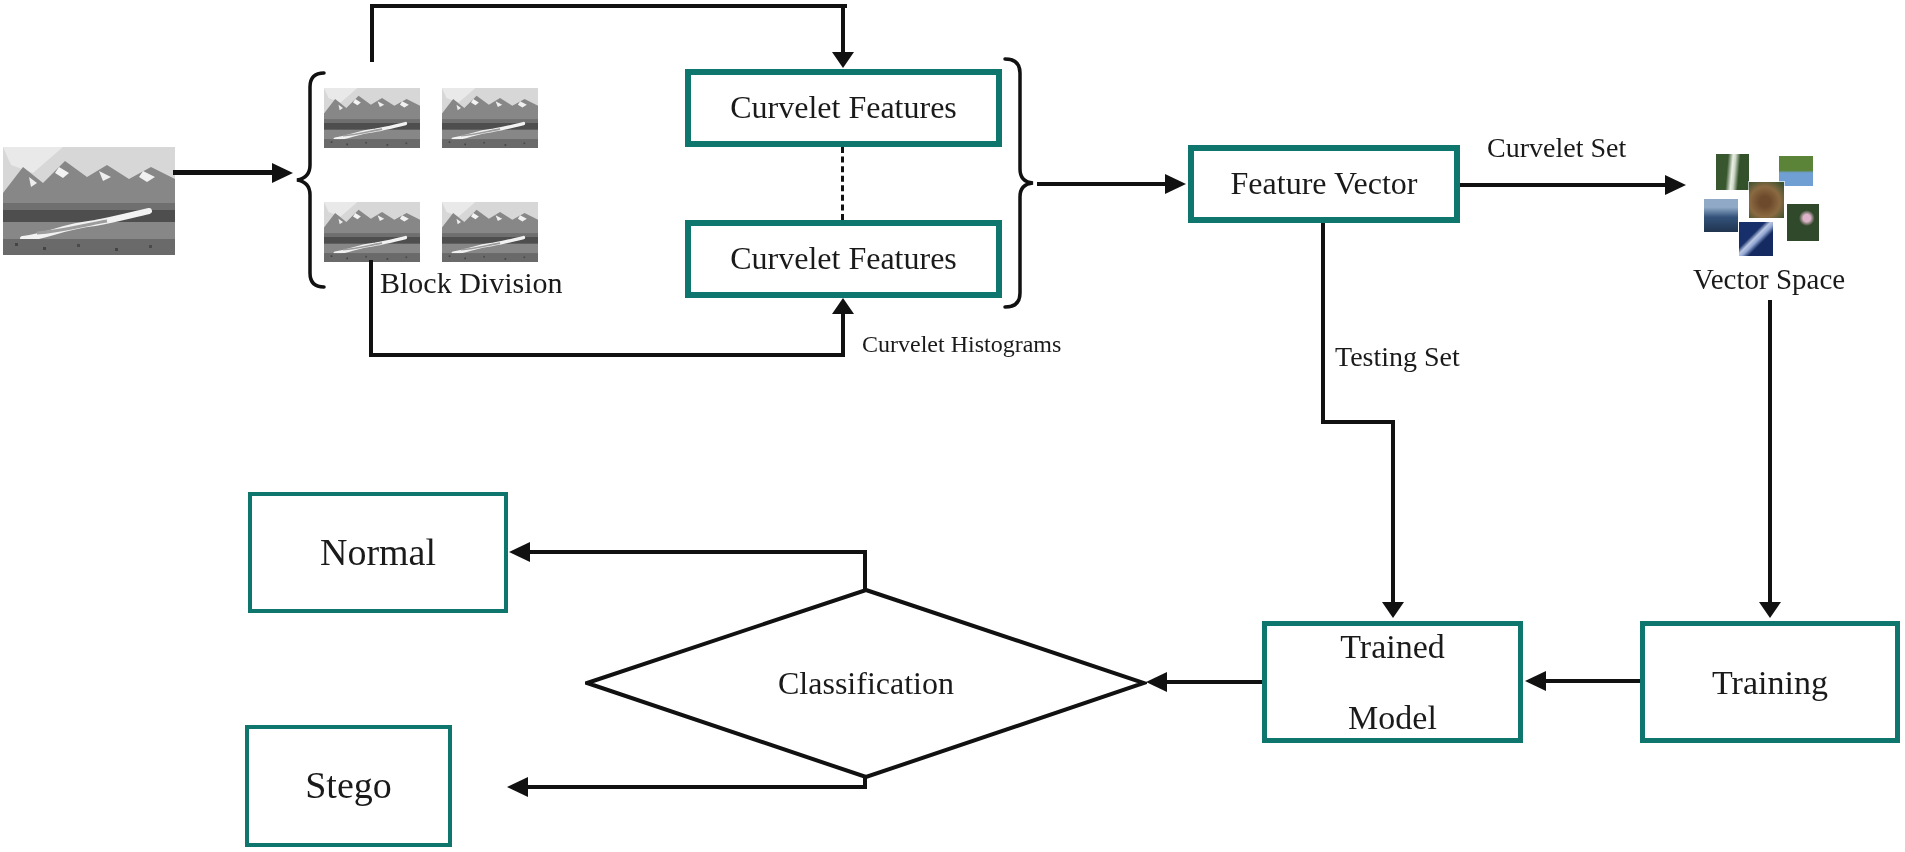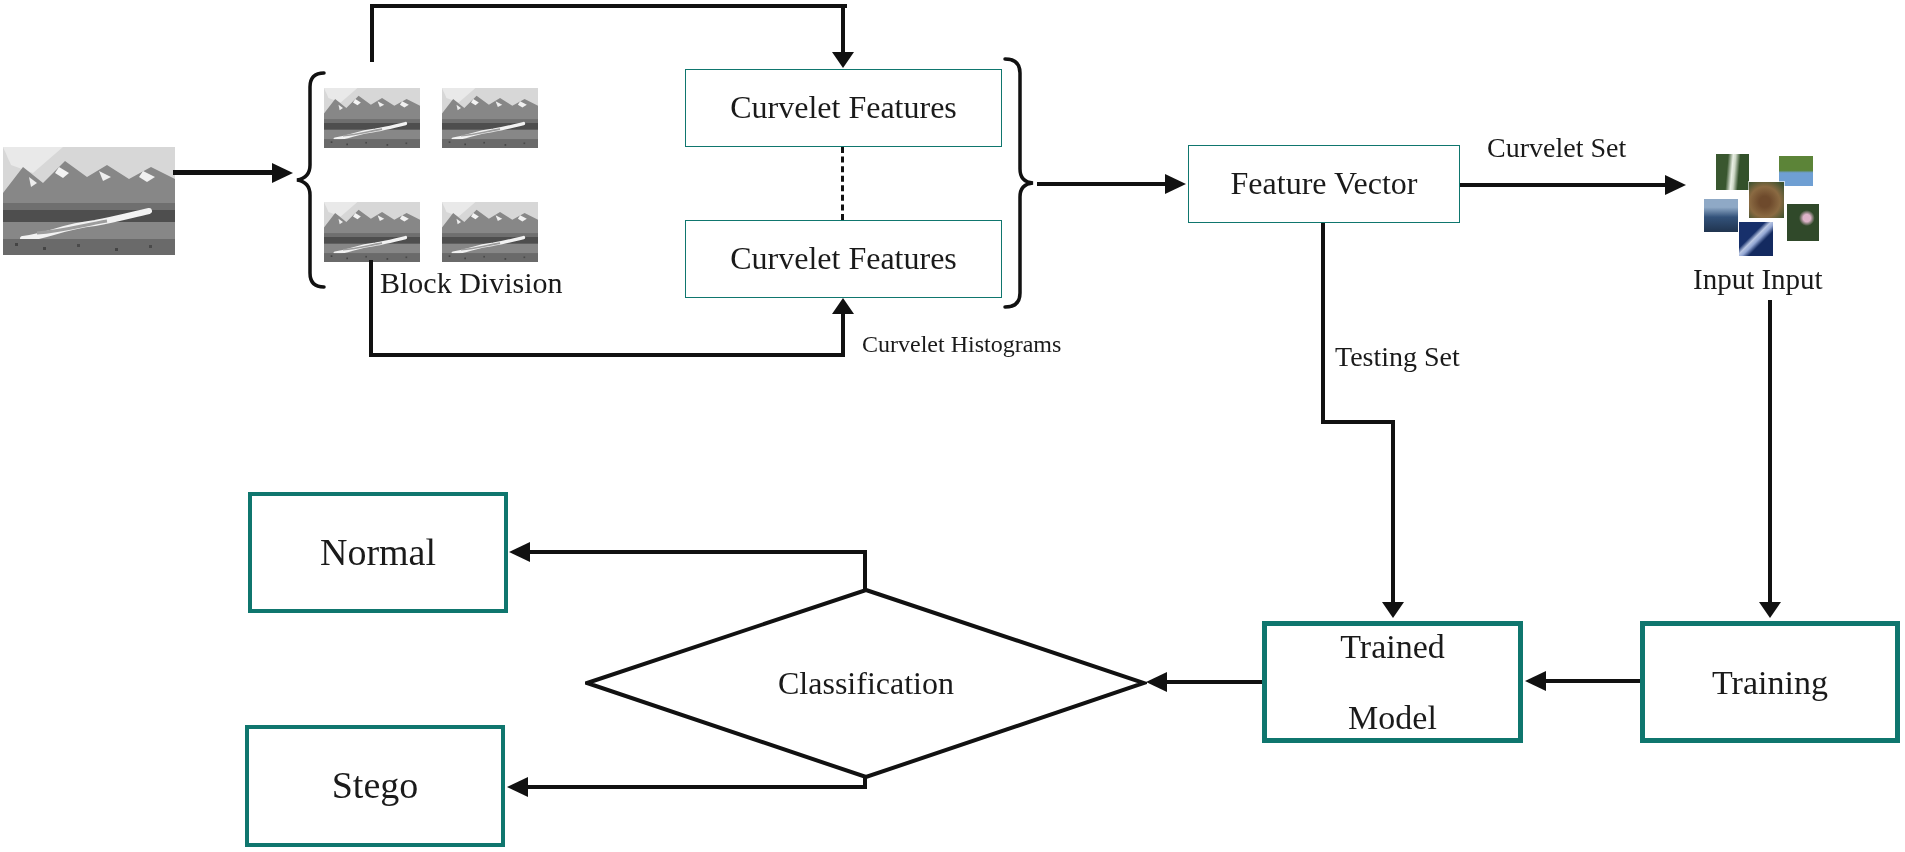--- a/index.html
+++ b/index.html
@@ -18,21 +18,21 @@
   .thick{height:5px;}
   
   .ah{position:absolute;width:0;height:0;}
   .ah-right{border-top:10px solid transparent;border-bottom:10px solid transparent;border-left:21px solid #111;}
   .ah-left{border-top:10px solid transparent;border-bottom:10px solid transparent;border-right:21px solid #111;}
   .ah-down{border-left:11px solid transparent;border-right:11px solid transparent;border-top:16px solid #111;}
   .ah-up{border-left:11px solid transparent;border-right:11px solid transparent;border-bottom:16px solid #111;}
   
   .node{
     position:absolute;
-    border:1px solid #0f766e;
+    border:6px solid #0f766e;
     background:#ffffff;
     display:flex;align-items:center;justify-content:center;
     flex-direction:column;
     box-sizing:border-box;
     text-align:center;
   }
   .node .lbl{font-size:32px;line-height:1.1;}
   .node.heavy{border-width:5px;gap:24px;}
   .node.heavy .lbl{font-size:34px;line-height:47px;}
   .node.out{border-width:4px;}
@@ -140,21 +140,21 @@
   <div class="hline" style="left:1460px;top:183px;width:207px;"></div>
   <div class="ah ah-right" style="left:1665px;top:175px;"></div>
 
   <div class="thumb" style="left:1716px;top:154px;width:33px;height:36px;background:linear-gradient(95deg,#39572f 34%,#e9efe4 48%,#cfd9c8 55%,#33512b 68%);"></div>
   <div class="thumb" style="left:1779px;top:156px;width:34px;height:30px;background:linear-gradient(to bottom,#5c8438 48%,#6f9fd3 56%);"></div>
   <div class="thumb" style="left:1749px;top:182px;width:35px;height:36px;background:radial-gradient(circle at 45% 55%,#6e4a2c 20%,#8a6a42 55%,#3c5230 90%);"></div>
   <div class="thumb" style="left:1704px;top:199px;width:34px;height:33px;background:linear-gradient(to bottom,#8fa9c6 25%,#33527a 55%,#20344f 100%);"></div>
   <div class="thumb" style="left:1739px;top:222px;width:34px;height:34px;background:linear-gradient(135deg,#17306b 38%,#b9c6e2 47%,#93a7d4 54%,#142a60 64%);"></div>
   <div class="thumb" style="left:1787px;top:204px;width:32px;height:37px;background:radial-gradient(circle at 62% 38%,#dcb3c8 12%,#30492a 26%),#30492a;"></div>
 
-  <div class="flabel" style="left:1693px;top:263px;font-size:29px;">Input Input</div>
+  <div class="flabel" style="left:1693px;top:263px;font-size:29px;">Vector Space</div>
 
   <div class="vline" style="left:1768px;top:300px;height:303px;"></div>
   <div class="ah ah-down" style="left:1759px;top:602px;"></div>
 
   <div class="vline" style="left:1321px;top:223px;height:201px;"></div>
   <div class="hline" style="left:1321px;top:420px;width:74px;"></div>
   <div class="vline" style="left:1391px;top:420px;height:183px;"></div>
   <div class="ah ah-down" style="left:1382px;top:602px;"></div>
   <div class="flabel" style="left:1335px;top:341px;">Testing Set</div>
 
@@ -181,17 +181,17 @@
   <div class="hline" style="left:528px;top:550px;width:339px;"></div>
   <div class="ah ah-left" style="left:509px;top:542px;"></div>
 
   <div class="vline" style="left:863px;top:775px;height:14px;"></div>
   <div class="hline" style="left:526px;top:785px;width:341px;"></div>
   <div class="ah ah-left" style="left:507px;top:777px;"></div>
 
   <div class="node out" style="left:248px;top:492px;width:260px;height:121px;">
     <div class="lbl">Normal</div>
   </div>
-  <div class="node out" style="left:245px;top:725px;width:260px;height:122px;text-align:right;">
+  <div class="node out" style="left:245px;top:725px;width:207px;height:122px;text-align:right;">
     <div class="lbl">Stego</div>
   </div>
 
 </div>
 
 </body></html>

